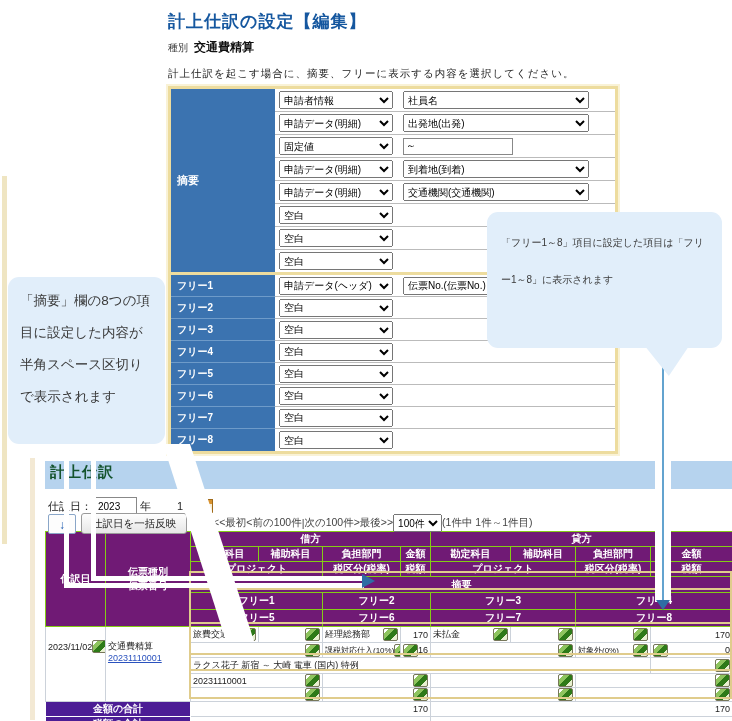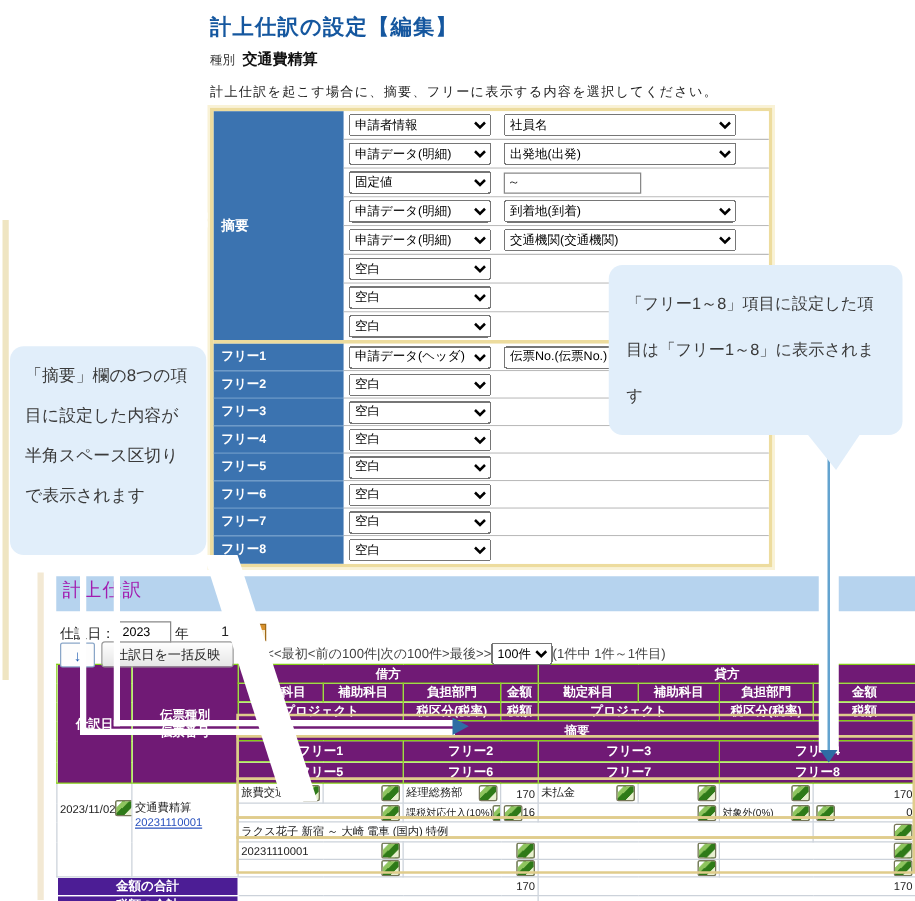--- a/index.html
+++ b/index.html
@@ -25,40 +25,40 @@
   .divider{height:3px;background:#eddc9e}
   .frow{display:flex;height:22px}
   .flbl{width:104px;background:#3b73b0;color:#fff;font-weight:bold;font-size:10px;line-height:22px;
         padding-left:6px;box-sizing:border-box;border-bottom:1px solid #6e9bc9}
   .fcontent{flex:1;display:flex;align-items:center;padding-left:4px;border-bottom:1px solid #bbb;background:#fff}
   .frow:last-child .flbl,.frow:last-child .fcontent{border-bottom:none}
 
   
   .bubble{position:absolute;background:#e1eefa;border-radius:11px;color:#3a3a3a;z-index:9}
   #bub-left{left:8px;top:277px;width:157px;height:167px;font-size:13.5px;line-height:32px;padding:8px 12px;box-sizing:border-box}
-  #bub-right{left:487px;top:212px;width:235px;height:136px;font-size:13px;line-height:37px;padding:12px 14px;box-sizing:border-box}
+  #bub-right{left:487px;top:212px;width:235px;height:136px;font-size:10px;line-height:37px;padding:12px 14px;box-sizing:border-box}
   #bub-right-tail{position:absolute;left:641px;top:346px;width:48px;height:30px;background:#e1eefa;
                   clip-path:polygon(8% 0,100% 0,58% 100%);z-index:9}
 
   
   .wl{position:absolute;background:#fff;z-index:6}
   #swath{position:absolute;left:160px;top:444px;width:95px;height:197px;background:#fff;z-index:6;
          clip-path:polygon(3px 0,30px 0,94px 197px,66px 197px)}
   #arr-right{position:absolute;left:362px;top:574px;width:0;height:0;z-index:8;
              border-top:7px solid transparent;border-bottom:7px solid transparent;border-left:13px solid #2e6da4}
   #blue-h{position:absolute;left:612px;top:345px;width:50px;height:2px;background:#63a3cf;z-index:7}
   #blue-halo{position:absolute;left:655px;top:345px;width:16px;height:257px;background:#fff;z-index:6}
   #blue-v{position:absolute;left:662px;top:345px;width:2px;height:257px;background:#63a3cf;z-index:7}
   #arr-down{position:absolute;left:656px;top:600px;width:0;height:0;z-index:8;
             border-left:7px solid transparent;border-right:7px solid transparent;border-top:10px solid #2e6da4}
   .ystrip{position:absolute;z-index:4}
 
   
   #band{position:absolute;left:45px;top:461px;width:687px;height:28px;background:#b6d3ee;z-index:1}
-  #jp-title{position:absolute;left:50px;top:463px;font-size:15px;font-weight:normal;color:#a21caf;z-index:2;letter-spacing:1px}
+  #jp-title{position:absolute;left:50px;top:463px;font-size:15px;font-weight:bold;color:#14532d;z-index:2;letter-spacing:1px}
   #daterow{position:absolute;left:48px;top:493px;display:flex;align-items:center;font-size:11px;z-index:2}
   #daterow input{width:36px;height:14px;font-size:10px;border:1px solid #888;margin:4px 3px}
   .cal{display:inline-block;width:13px;height:12px;border:1px solid #a06a18;
        background:linear-gradient(#d8922e 0 4px,#f7ecd2 4px);margin-left:4px}
   .gap26{display:inline-block;width:26px}
   #ctrlrow{position:absolute;left:48px;top:513px;display:flex;align-items:center;gap:5px;z-index:2}
   #btn-arrow{width:28px;height:20px;border:1px solid #8aa6c8;background:#fdfdfd;color:#1e5bb0;
              font-weight:bold;font-size:12px;line-height:18px;text-align:center;border-radius:2px}
   #btn-apply{height:21px;border:1px solid #9a9a9a;border-radius:3px;background:linear-gradient(#fefefe,#e6e6e6);
              font-size:10.5px;padding:0 10px;color:#222}

